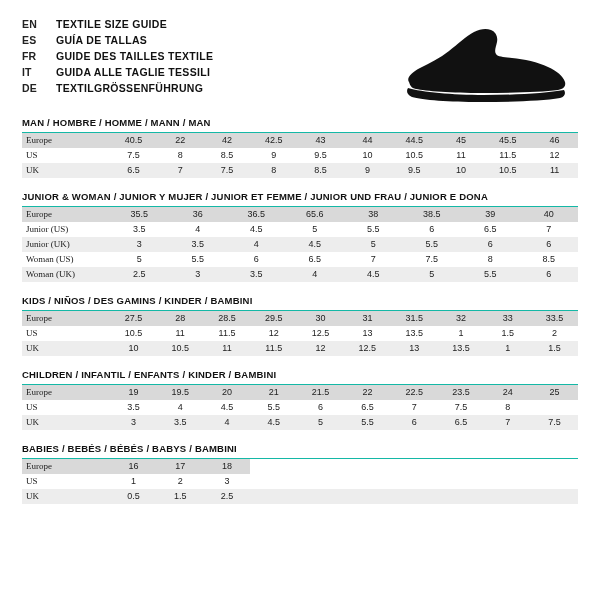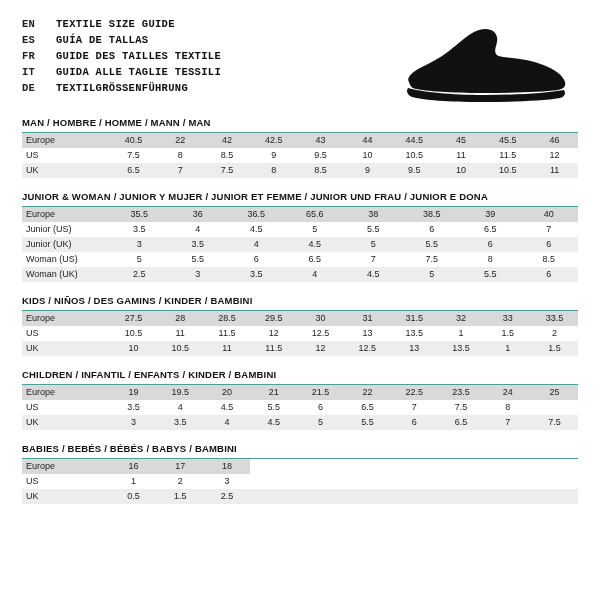--- a/index.html
+++ b/index.html
@@ -30,21 +30,20 @@
   .lang-table {
     border-collapse: collapse;
     font-size: 10.5px;
     letter-spacing: 0.2px;
   }
   .lang-table td {
     padding: 0 0 3px 0;
     vertical-align: top;
     line-height: 13px;
     white-space: nowrap;
-    font-family: Liberation Mono, monospace;
   }
   .lang-code {
     width: 34px;
     font-weight: bold;
     color: #222;
   }
   .lang-title {
     font-weight: bold;
     color: #111;
     letter-spacing: 0.3px;
@@ -89,20 +88,21 @@
     height: 15px;
     line-height: 15px;
     padding: 0;
     text-align: center;
     color: #222;
   }
   table.sizes td.rowlabel {
     text-align: left;
     padding-left: 4px;
     width: 84px;
+    font-family: Liberation Serif, serif;
   }
   tr.shade td {
     background: #d9d9d9;
   }
   tr.plain td {
     background: #ffffff;
   }
   tr.alt td {
     background: #ededed;
   }

